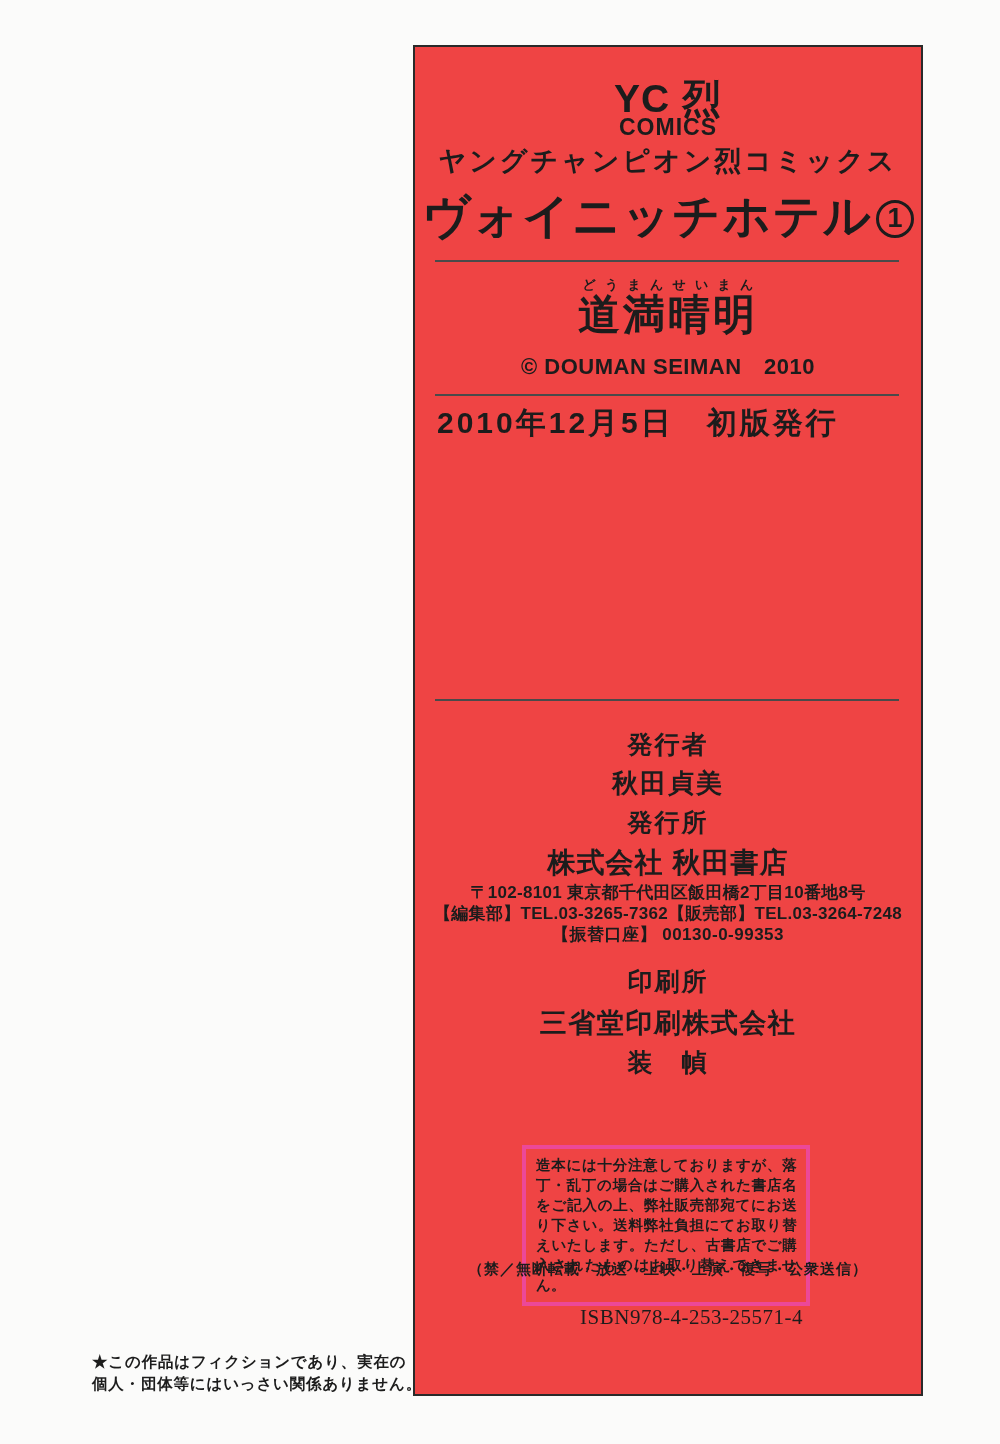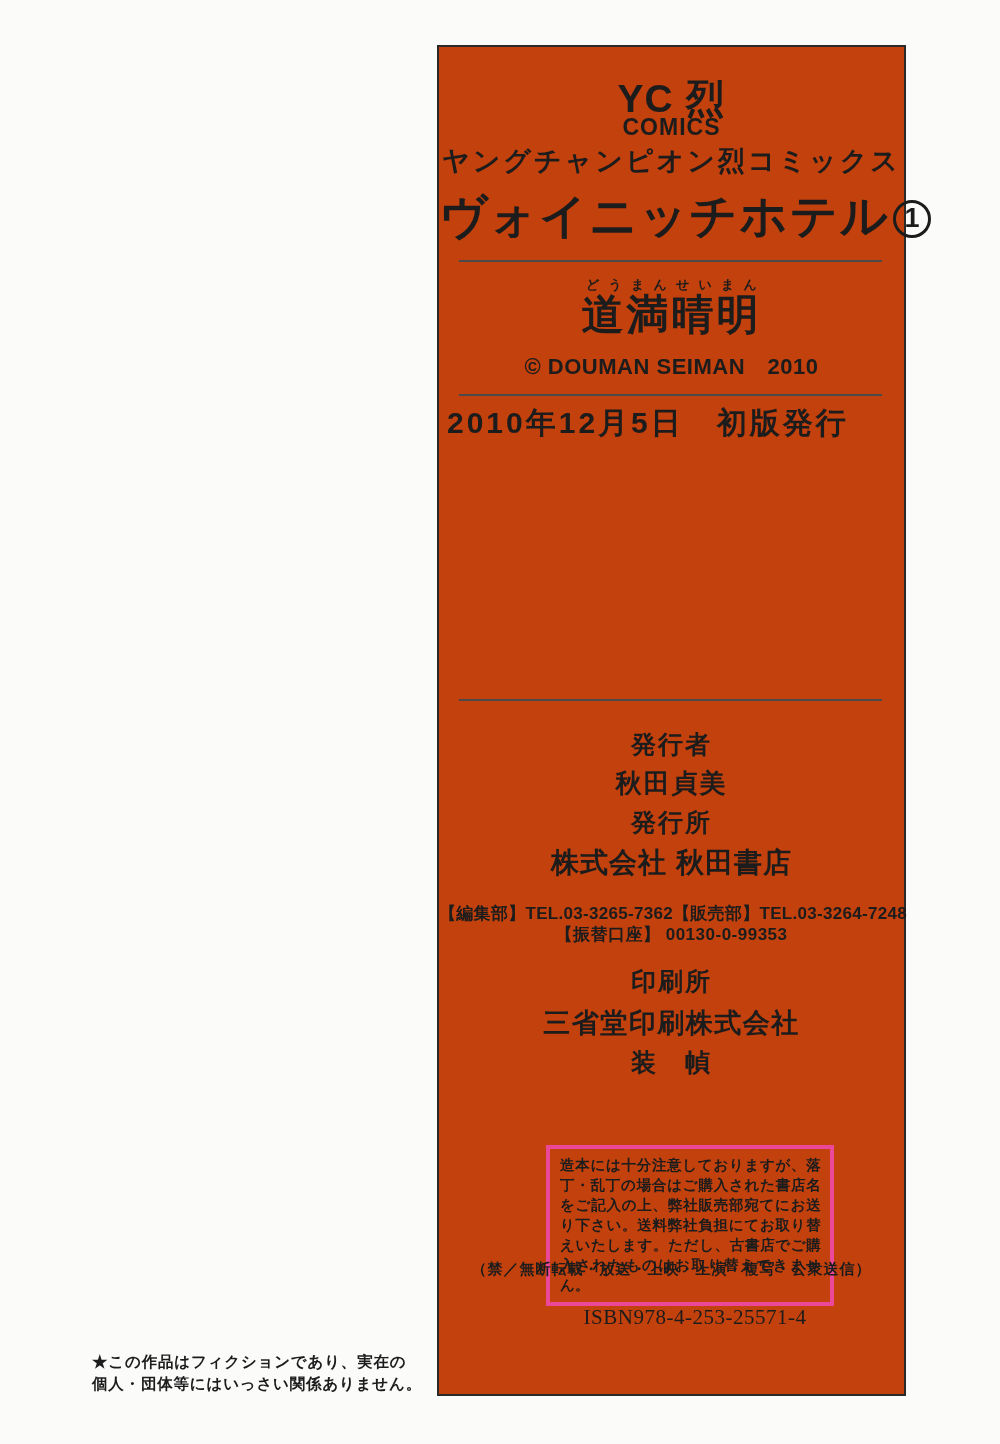--- a/index.html
+++ b/index.html
@@ -6,24 +6,23 @@
   html,body { width:1000px; height:1444px; }
   body {
     position:relative;
     background:#fbfbfa;
     color:#1c1c1c;
     font-family:"Liberation Sans", sans-serif;
     overflow:hidden;
   }
   .colophon-box {
     position:absolute; left:413px; top:45px;
-    width:469px; height:1351px;
+    width:510px; height:1351px;
     border:2px solid #2a2a2a;
-    background:#c2410c;
-    margin-left:24px;
+    background:#ef4444;
   }
   .cline { position:absolute; left:0; width:100%; text-align:center; white-space:nowrap; }
   .rule {
     position:absolute; left:20px; right:22px; height:0;
     border-top:2px solid #4a4a4a;
   }
 
   #brand-line1 { top:25px;  font-size:39px; font-weight:800; letter-spacing:1px; }
   #brand-line2 { top:67px;  font-size:23px; font-weight:800; letter-spacing:1px; }
   #label-line  { top:96px;  font-size:27px; font-weight:600; letter-spacing:3px; }
@@ -34,21 +33,21 @@
     font-size:27px; line-height:31px; font-weight:800;
     text-align:center; vertical-align:5px; margin-left:3px;
     letter-spacing:0;
   }
   #rule-1 { top:213px; }
   #author-line { top:230px; font-size:42px; font-weight:800; letter-spacing:3px; }
   #author-line ruby { ruby-position:over; }
   #author-line rt { font-size:13px; font-weight:600; letter-spacing:0; padding-bottom:3px; }
   #copyright-line { top:305px; font-size:22px; font-weight:700; letter-spacing:0.5px; }
   #rule-2 { top:347px; }
-  #date-line { top:356px; text-align:left; padding-left:8px; font-size:30px; font-weight:600; letter-spacing:3px; }
+  #date-line { top:356px; text-align:left; padding-left:22px; font-size:30px; font-weight:600; letter-spacing:3px; }
   #rule-3 { top:652px; }
 
   #publisher-role { top:681px;  font-size:25px; font-weight:600; letter-spacing:2px; }
   #publisher-name { top:719px;  font-size:26px; font-weight:600; letter-spacing:2px; }
   #office-role    { top:759px;  font-size:25px; font-weight:600; letter-spacing:2px;text-align:center; }
   #office-name    { top:797px;  font-size:28px; font-weight:600; letter-spacing:1px; }
   #address-line   { top:834px;  font-size:17px; font-weight:700; letter-spacing:0.3px; }
   #tel-line       { top:855px;  font-size:17px; font-weight:700; letter-spacing:0.3px; }
   #account-line   { top:876px;  font-size:17px; font-weight:700; letter-spacing:0.5px; }
   #printer-role   { top:918px;  font-size:25px; font-weight:600; letter-spacing:2px; }
@@ -94,20 +93,21 @@
 
   <div class="cline" id="date-line">2010年12月5日　初版発行</div>
 
   <div class="rule" id="rule-3"></div>
 
   <div class="cline" id="publisher-role">発行者</div>
   <div class="cline" id="publisher-name">秋田貞美</div>
   <div class="cline" id="office-role">発行所</div>
   <div class="cline" id="office-name">株式会社 秋田書店</div>
 
+  <div class="cline" id="address-line">〒102-8101 東京都千代田区飯田橋2丁目10番地8号</div>
   <div class="cline" id="tel-line">【編集部】TEL.03-3265-7362【販売部】TEL.03-3264-7248</div>
   <div class="cline" id="account-line">【振替口座】 00130-0-99353</div>
 
   <div class="cline" id="printer-role">印刷所</div>
   <div class="cline" id="printer-name">三省堂印刷株式会社</div>
   <div class="cline" id="design-role">装　幀</div>
 
   <div id="notice-box">造本には十分注意しておりますが、落丁・乱丁の場合はご購入された書店名をご記入の上、弊社販売部宛てにお送り下さい。送料弊社負担にてお取り替えいたします。ただし、古書店でご購入されたものはお取り替えできません。</div>
 
   <div class="cline" id="rights-line">（禁／無断転載・放送・上映・上演・複写・公衆送信）</div>

